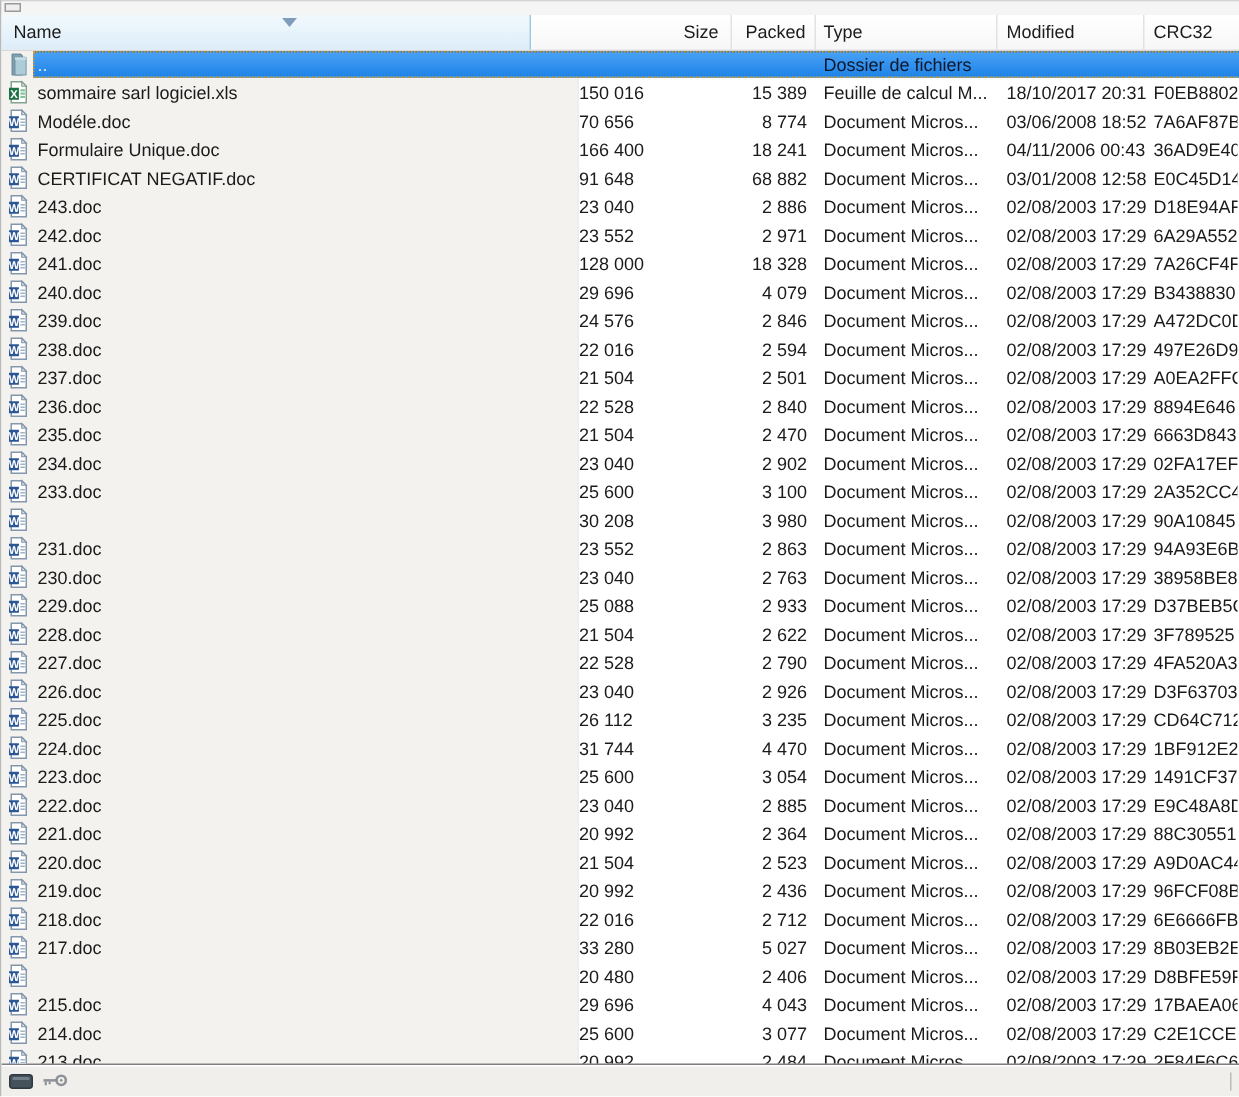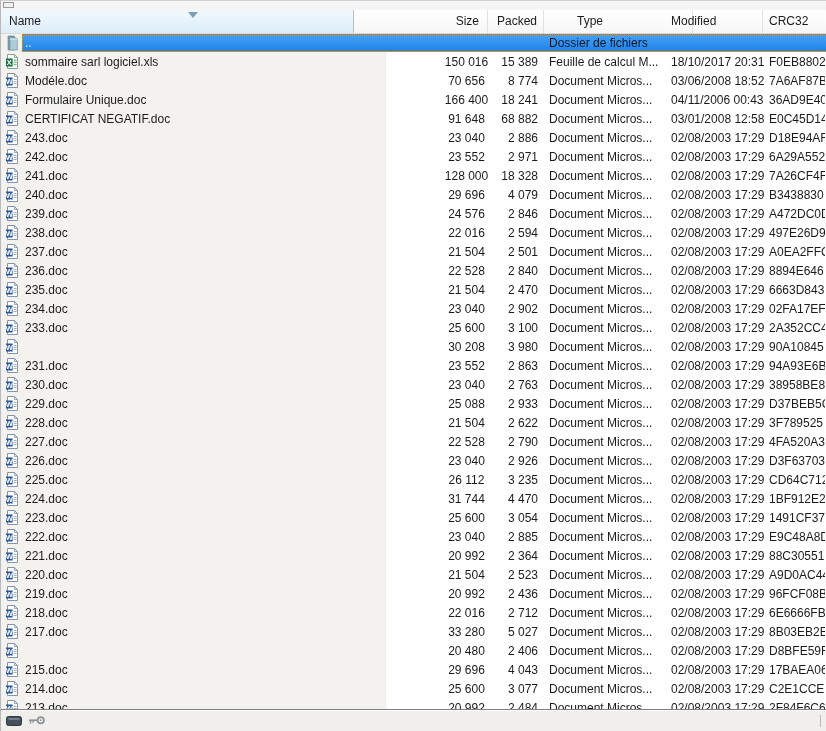--- a/index.html
+++ b/index.html
@@ -19,34 +19,34 @@
   .hcell { position:absolute; top:0; height:23px; line-height:23px; white-space:nowrap;
            overflow:hidden; color:#1b1b1b; cursor:default; }
   .h-name { left:0; width:353px; padding-left:8px;
             background:linear-gradient(#f2f9fd,#dcedf9);
             border-right:1px solid #9ec8e2; }
   .sort-arrow { position:absolute; left:187px; top:2px; width:0; height:0;
                 border-left:5px solid transparent; border-right:5px solid transparent;
                 border-top:6px solid #7f9db9; }
   .h-size   { left:385px; width:102px;  text-align:right; padding-right:8px; border-right:1px solid #e2e2e2; }
   .h-packed { left:466px; width:77px;  text-align:right; padding-right:6px; border-right:1px solid #e2e2e2; }
-  .h-type   { left:571px; width:121px; padding-left:5px;  border-right:1px solid #e2e2e2; }
+  .h-type   { left:543px; width:121px; padding-left:5px;  border-right:1px solid #e2e2e2; }
   .h-mod    { left:664px; width:98px;  padding-left:6px;  border-right:1px solid #e2e2e2; }
   .h-crc    { left:762px; width:64px;  padding-left:6px; }
 
   
   .list { position:absolute; left:0; top:33px; width:826px; height:675px; overflow:hidden; background:#fff; }
   .name-band { position:absolute; left:0; top:0; width:385px; height:100%; background:#f3f2ef;
                border-right:1px solid #ececec; }
   .row { position:relative; height:19px; }
   .cell { position:absolute; top:0; height:19px; line-height:19px; white-space:nowrap;
           overflow:hidden; z-index:1; }
   .c-icon   { left:3px; top:0; width:18px; height:18px; line-height:0; }
   .c-name   { left:24px;  width:358px; }
-  .c-size   { left:385px; width:73px; text-align:center;margin-left:44px; }
+  .c-size   { left:385px; width:73px; text-align:left; }
   .c-packed { left:460px; width:77px; text-align:right; }
   .c-type   { left:548px; width:114px; }
   .c-mod    { left:670px; width:95px; }
   .c-crc    { left:768px; width:56px; }
 
   .row.selected::before { content:""; position:absolute; left:21px; right:0; top:0; bottom:1px;
       background:linear-gradient(#47a0f4,#1f84e8); border:1px dotted #e8930c; z-index:0; }
   .row.selected .cell { color:#0f172a; }
   .row.selected .c-name { color:#cfe7fd; }
 

